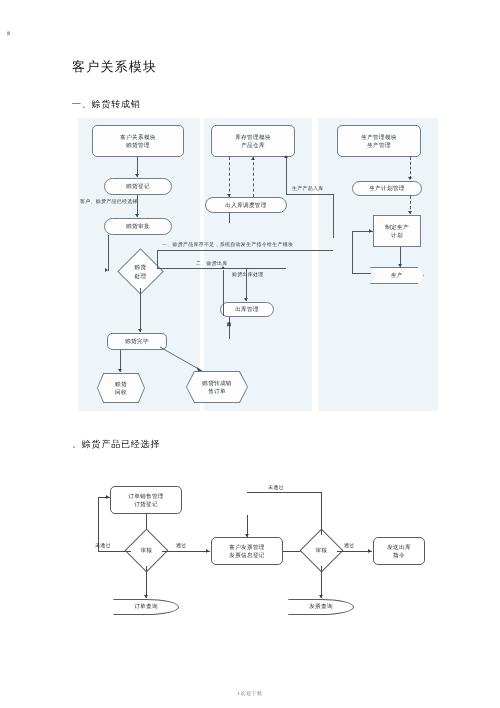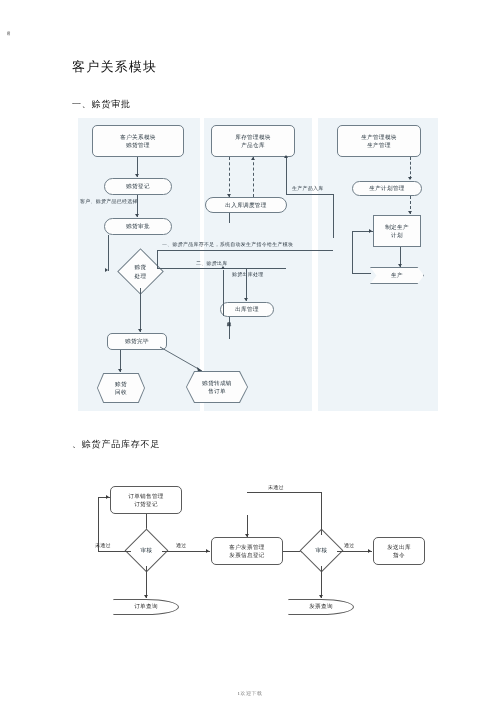--- a/index.html
+++ b/index.html
@@ -150,22 +150,22 @@
   .d2 .lbl{color:#333;}
 </style>
 </head>
 <body>
 
 <div class="page">
 
   <div class="corner-mark">精品文档</div>
 
   <div class="doc-title">客户关系模块</div>
-  <div class="sec-1">一、赊货审批</div>
-  <div class="sec-2">、赊货产品库存不足</div>
+  <div class="sec-1">一、赊货转成销</div>
+  <div class="sec-2">、赊货产品已经选择</div>
 
   <div>
 
     <div class="lane l1"></div>
     <div class="lane l2"></div>
     <div class="lane l3"></div>
 
     <div class="node rounded" style="left:92px;top:125px;width:92px;height:32px;">
       <span>客户关系模块</span>
       <span>赊货管理</span>

